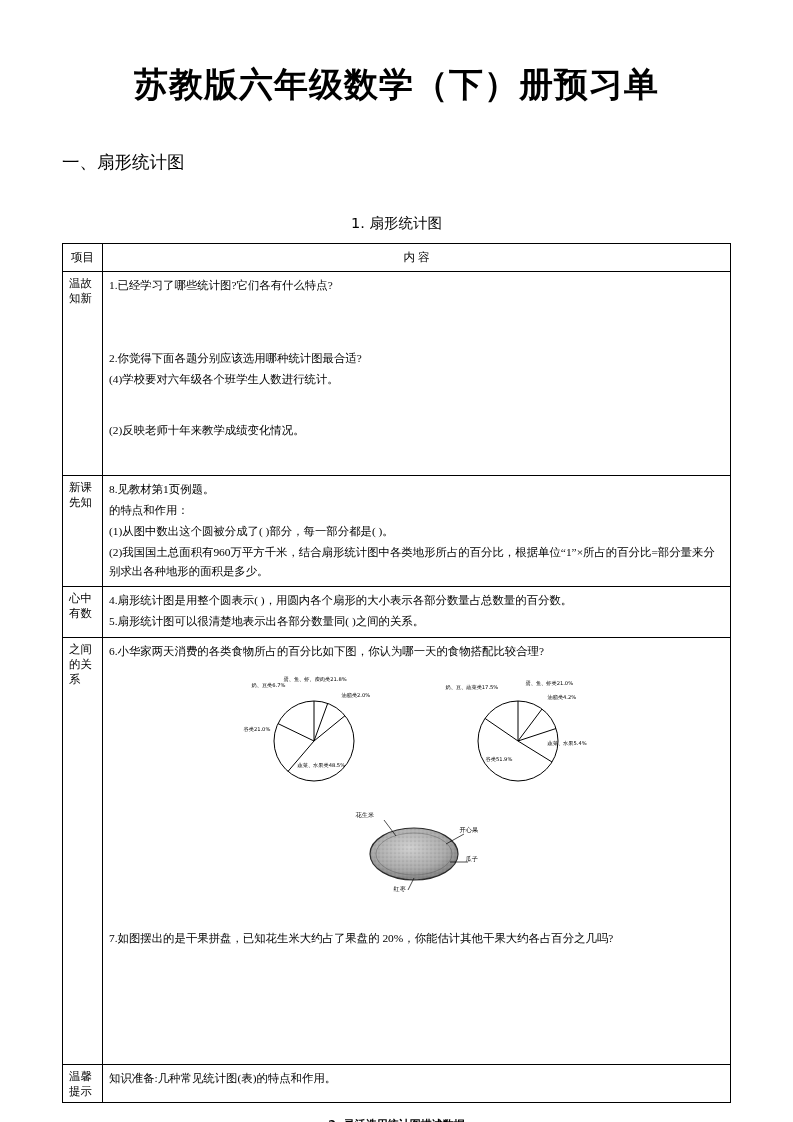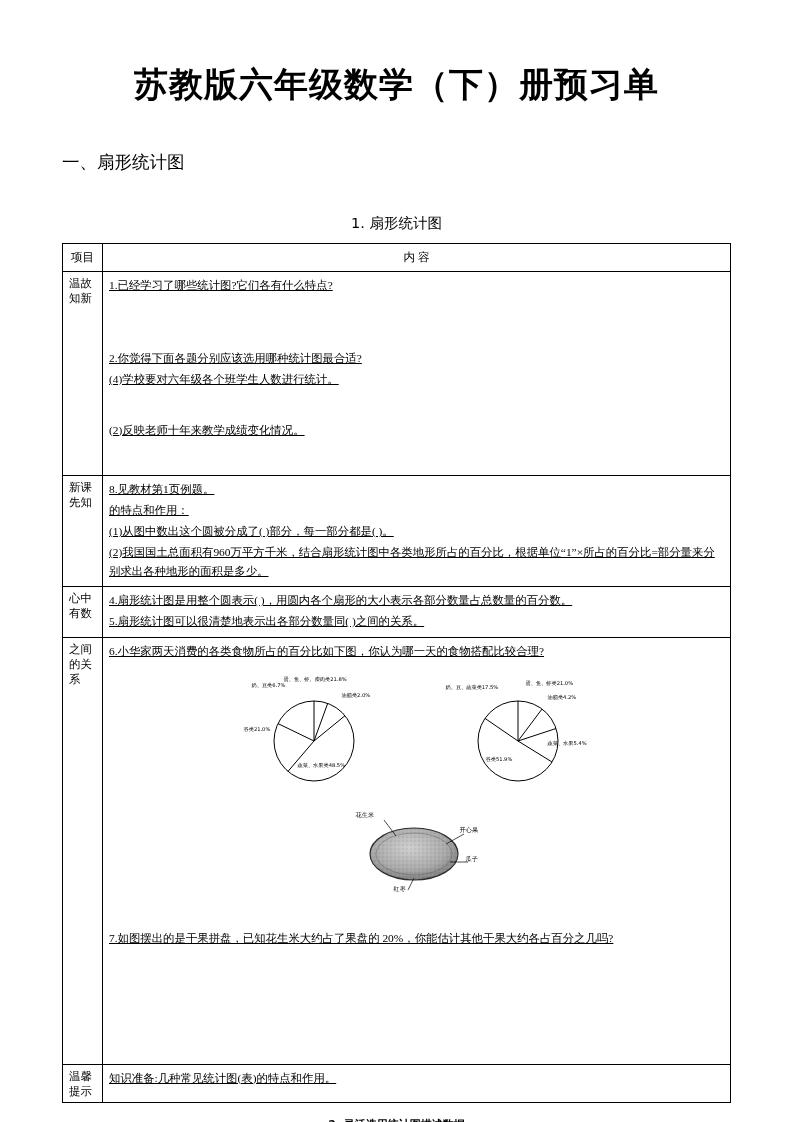--- a/index.html
+++ b/index.html
@@ -65,21 +65,21 @@
   }
   td.cat .catinner {
     display: block;
   }
   td.hdr {
     text-align: center;
     vertical-align: middle;
     padding: 5px 4px;
     font-size: 11.6px;
   }
-  .p { margin: 0 0 2px 0; text-decoration: underline; }
+  .p { margin: 0 0 2px 0; }
   .gap-md { height: 30px; }
   .gap-lg { height: 52px; }
 
   
   .charts {
     display: flex;
     justify-content: center;
     align-items: flex-start;
     gap: 26px;
     margin-top: 10px;

